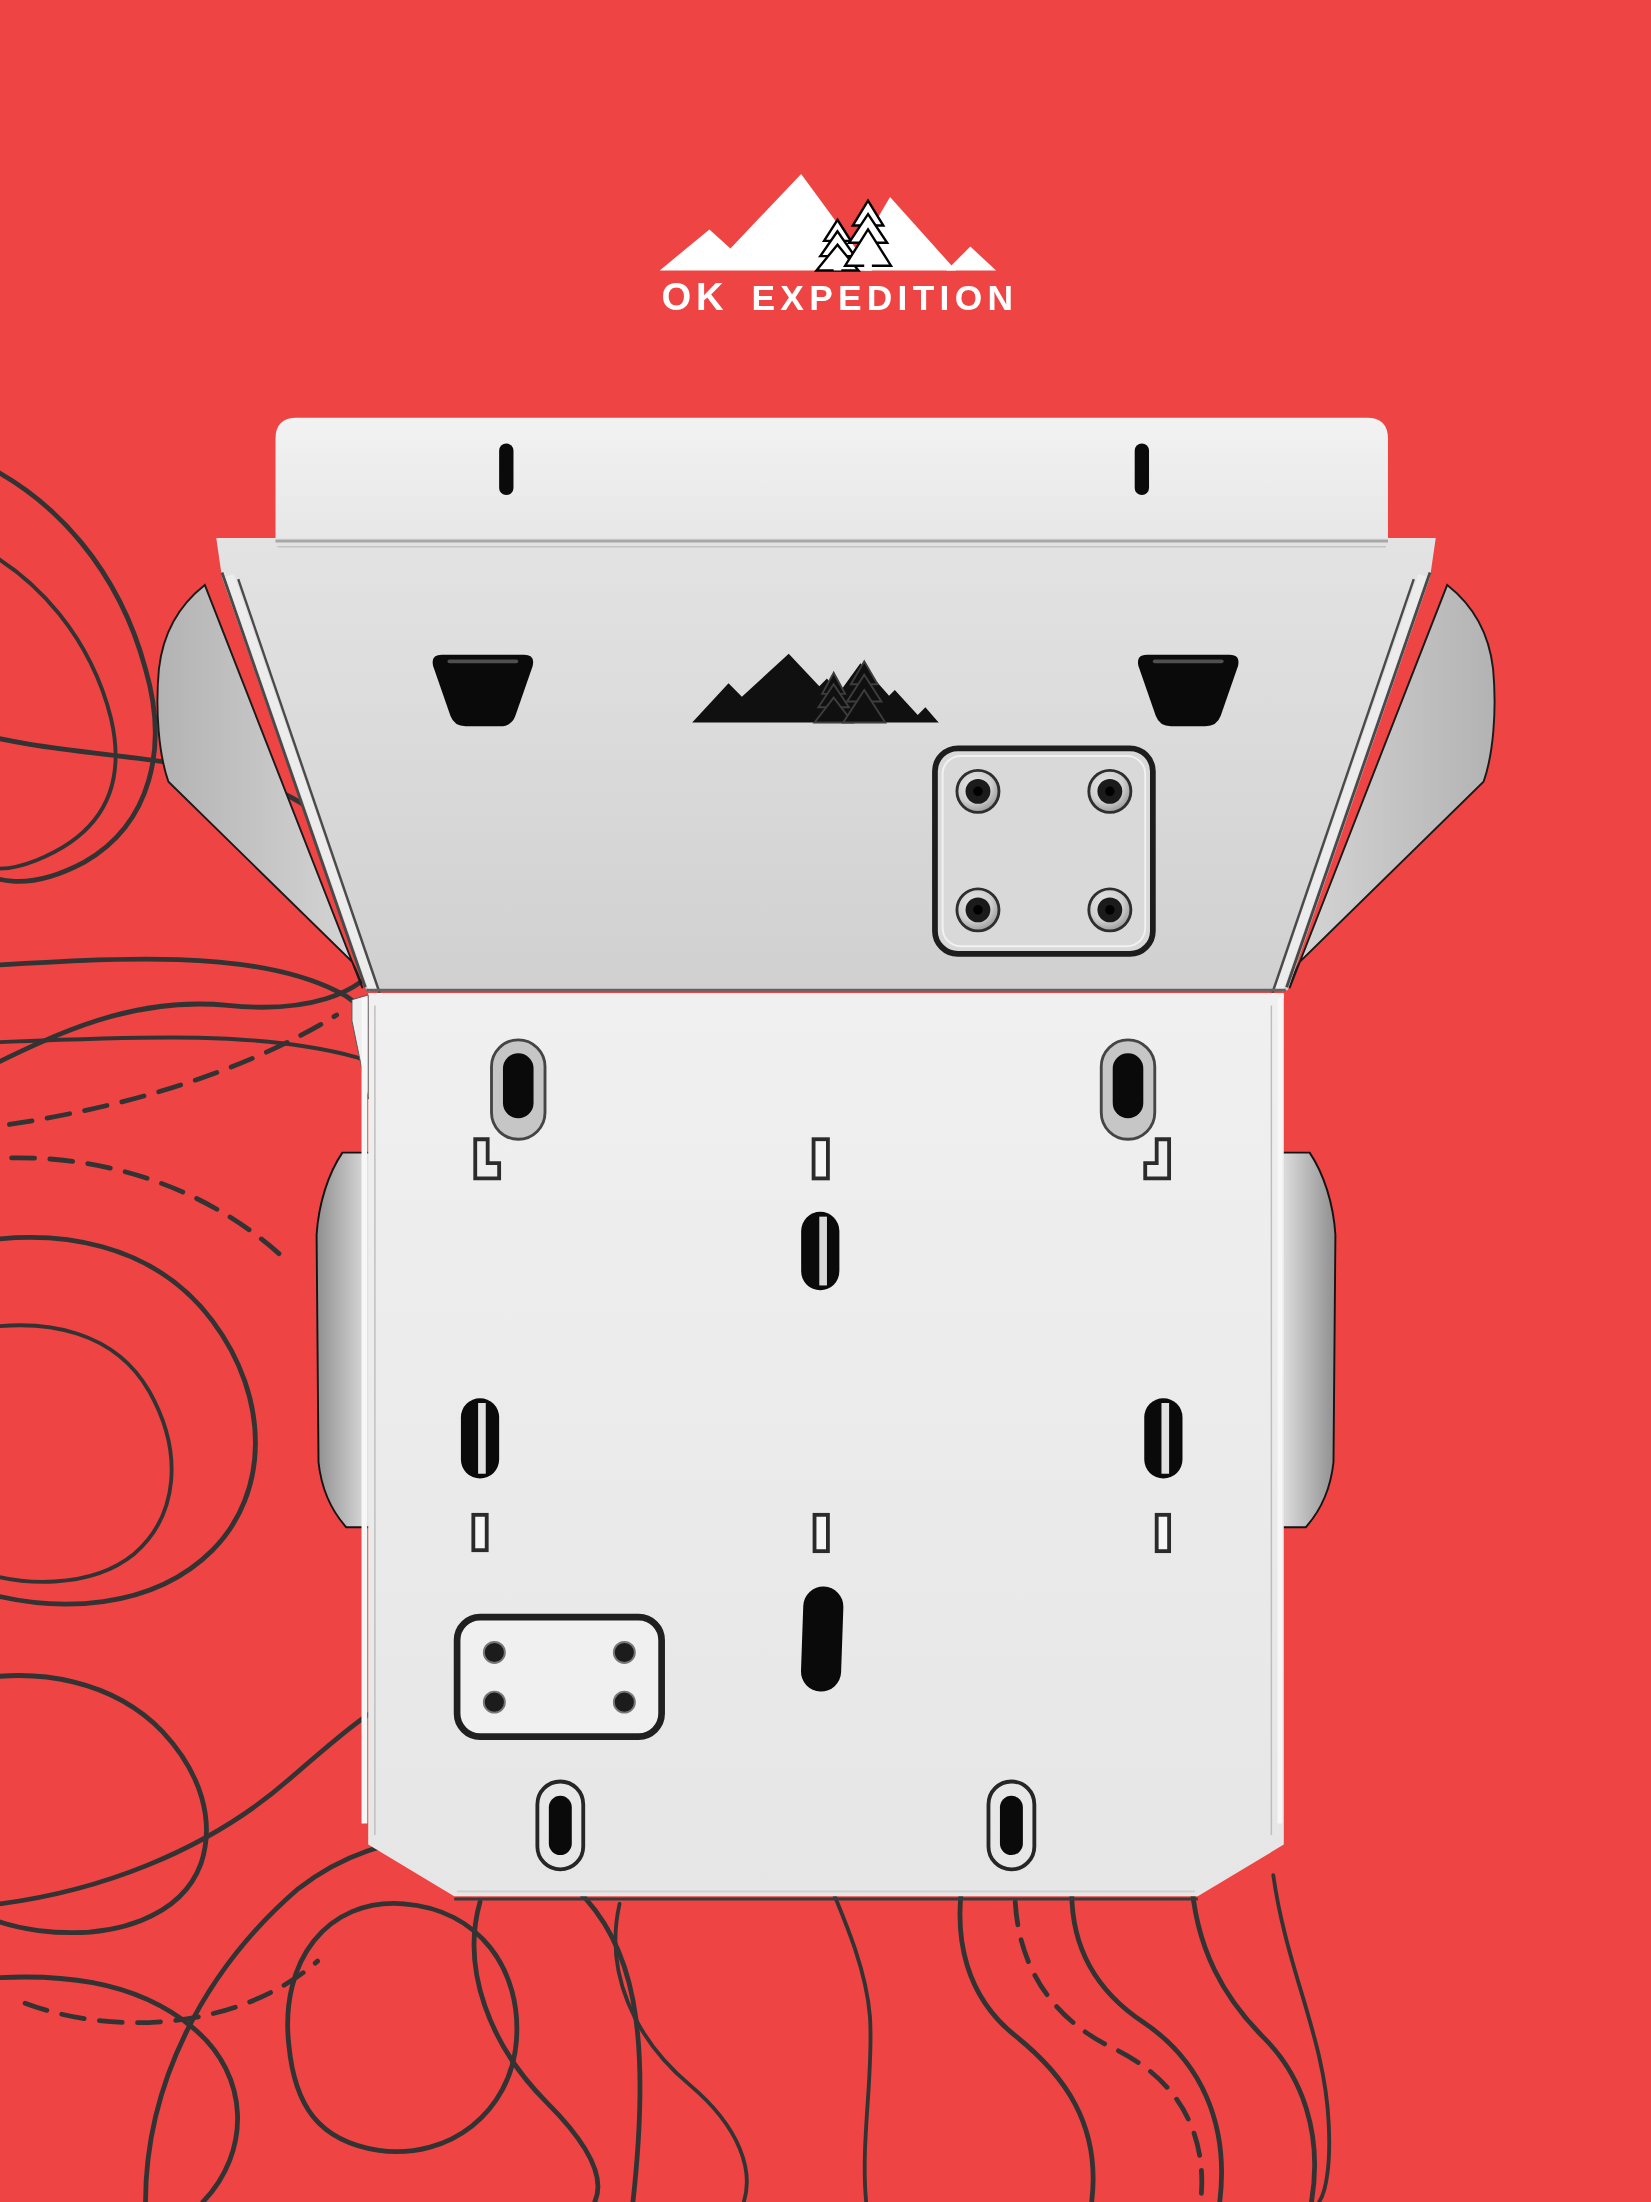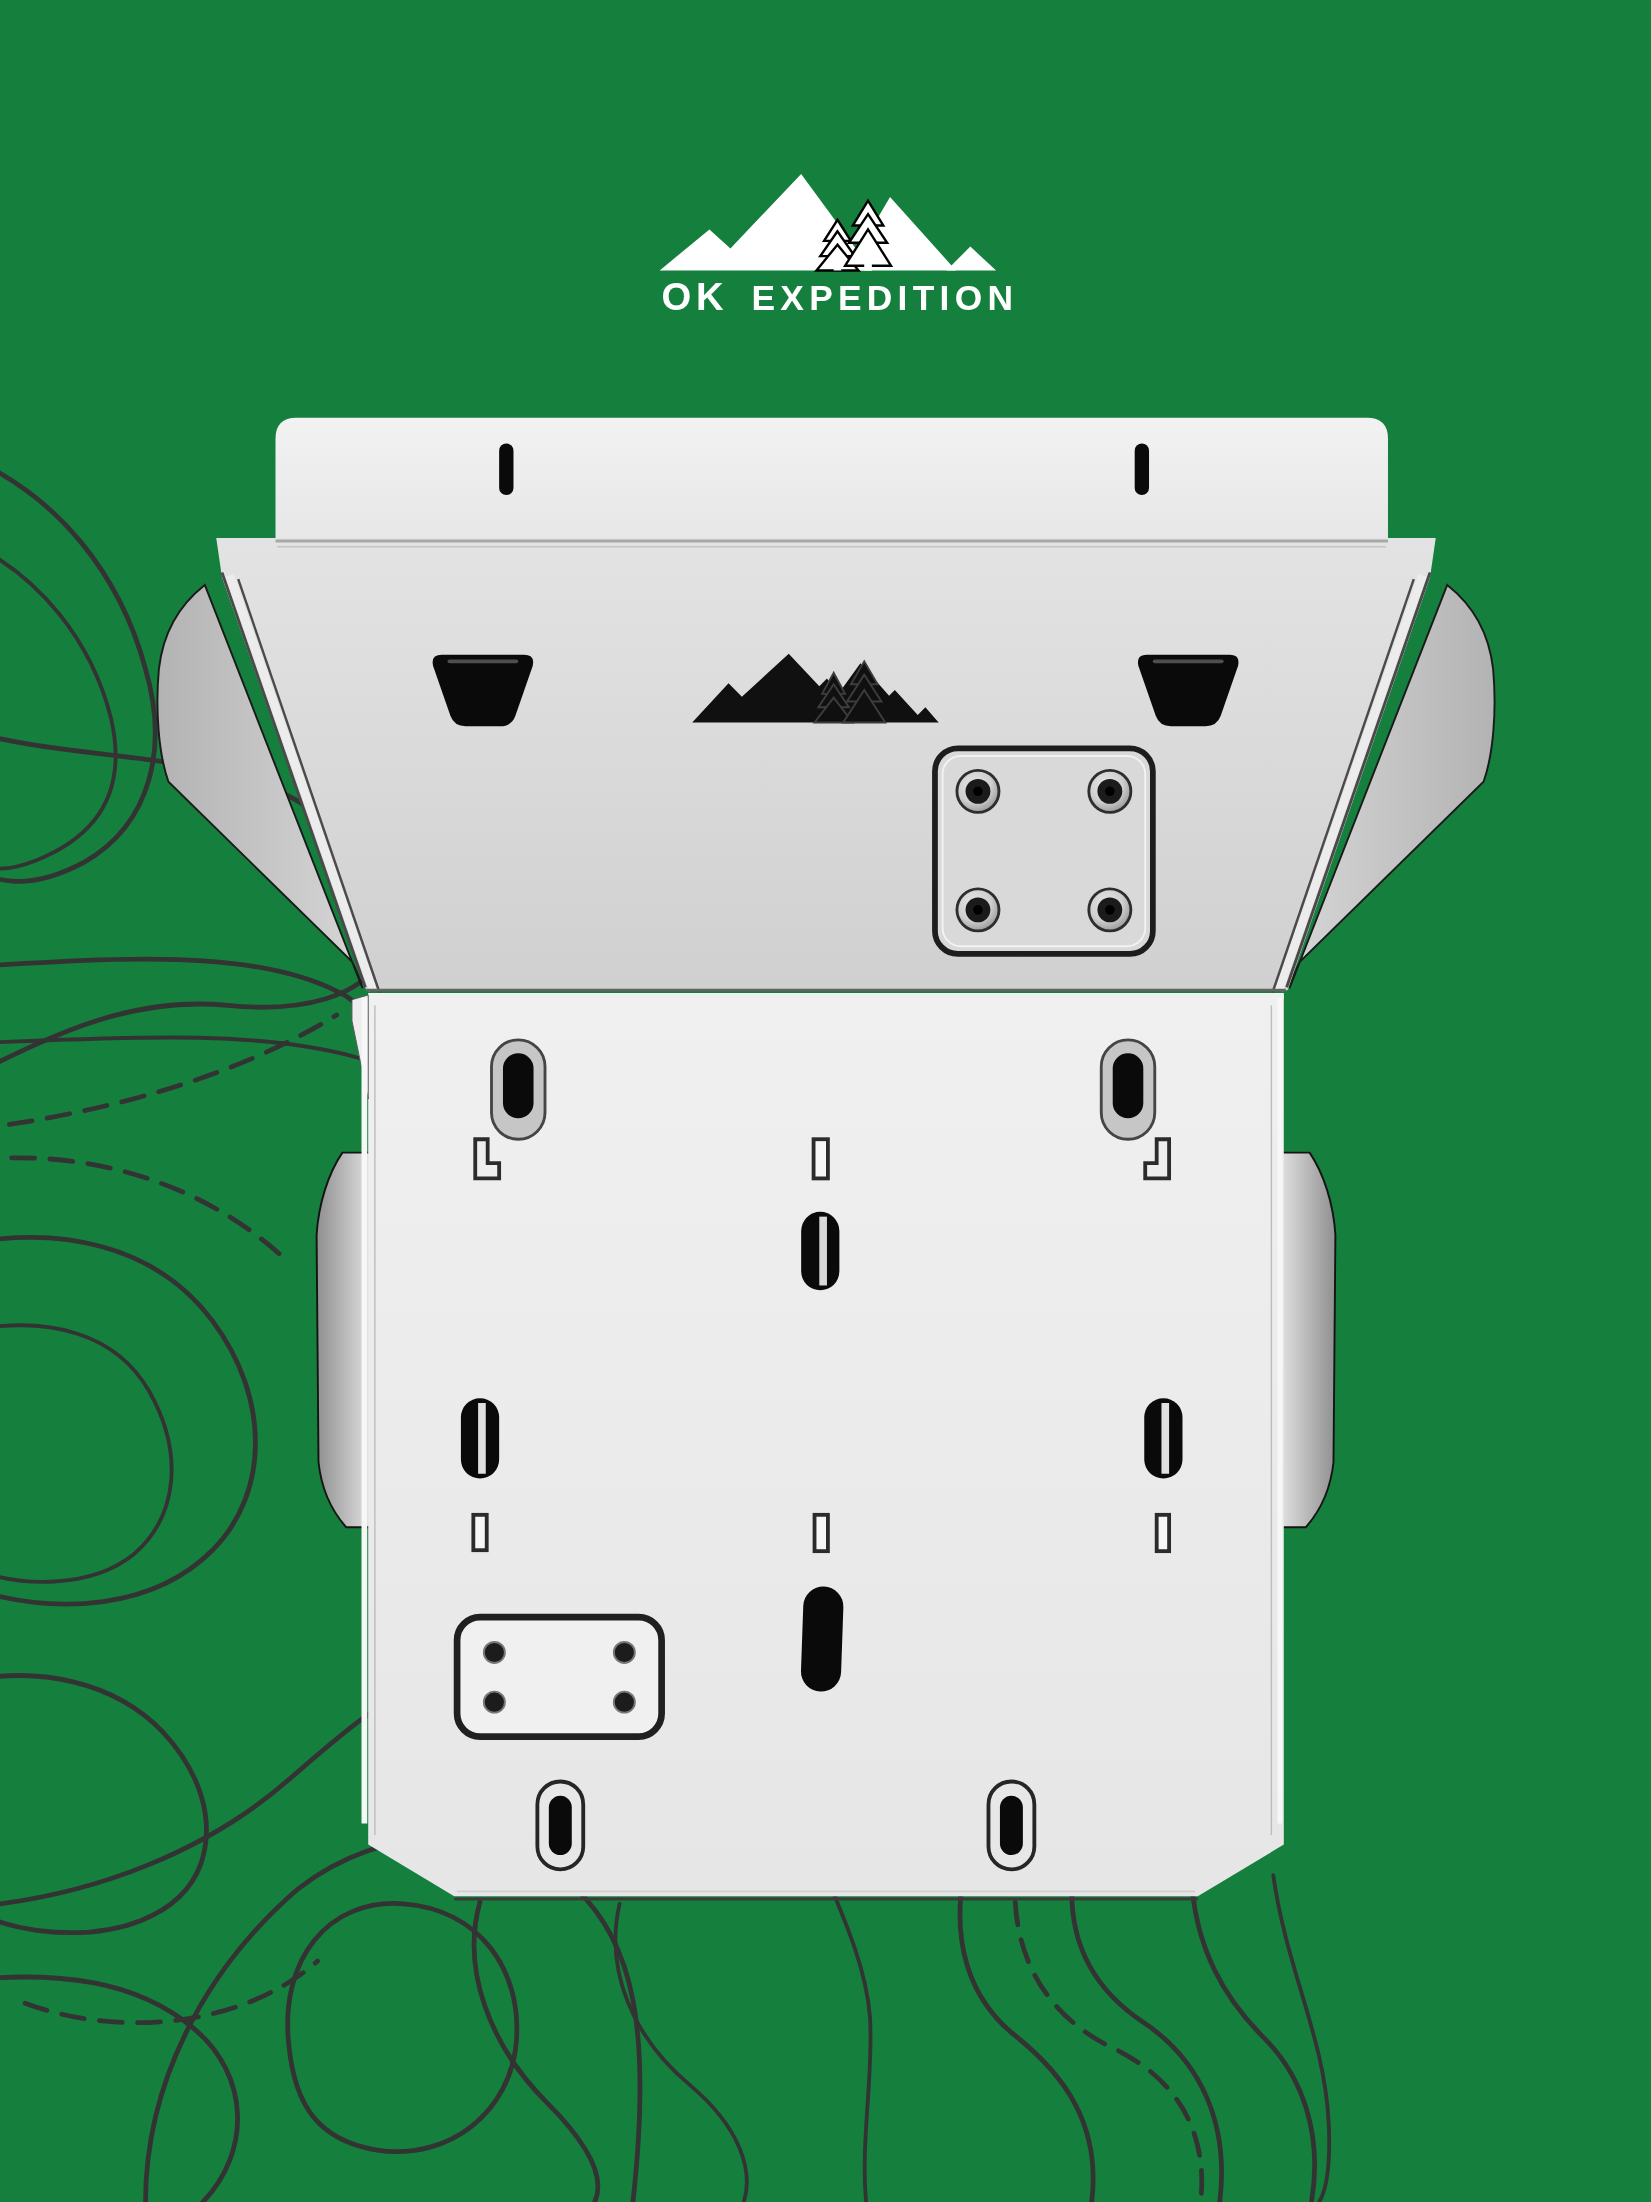--- a/index.html
+++ b/index.html
@@ -1,16 +1,16 @@
 <!DOCTYPE html>
 <html><head>
 <meta charset="utf-8">
 <style>
   html,body{margin:0;padding:0;background:#000;}
-  .stage{position:relative;width:1652px;height:2202px;background:#15803d;overflow:hidden;
+  .stage{position:relative;width:1652px;height:2202px;background:#ef4444;overflow:hidden;
          font-family:"Liberation Sans",sans-serif;}
   .scene{position:absolute;left:0;top:0;}
   .contour{fill:none;stroke:#333333;stroke-width:5;stroke-linecap:round;}
   .contour.thin{stroke-width:4;}
   .contour.dashed{stroke-dasharray:24 16;}
   .logo-word{fill:#ffffff;font-family:"Liberation Sans",sans-serif;font-weight:bold;}
   .cut{fill:#0a0a0a;}
   .mark{fill:none;stroke:#2b2b2b;stroke-width:4;}
   .srect{fill:#f6f6f6;stroke:#2b2b2b;stroke-width:4;}
 </style>

